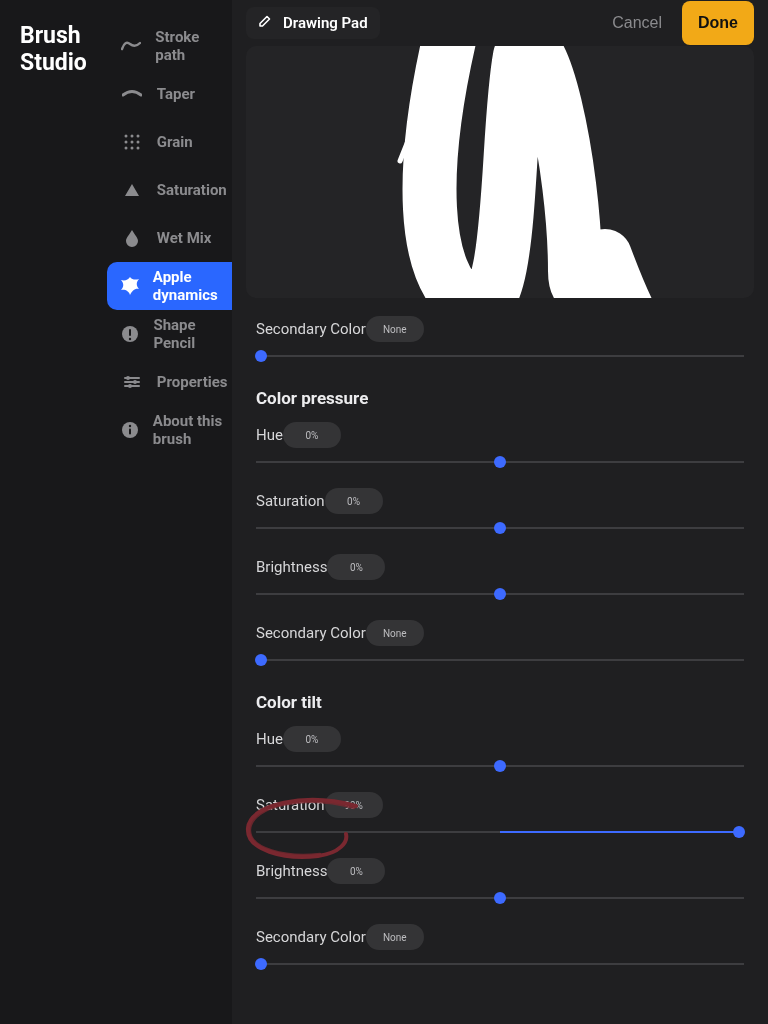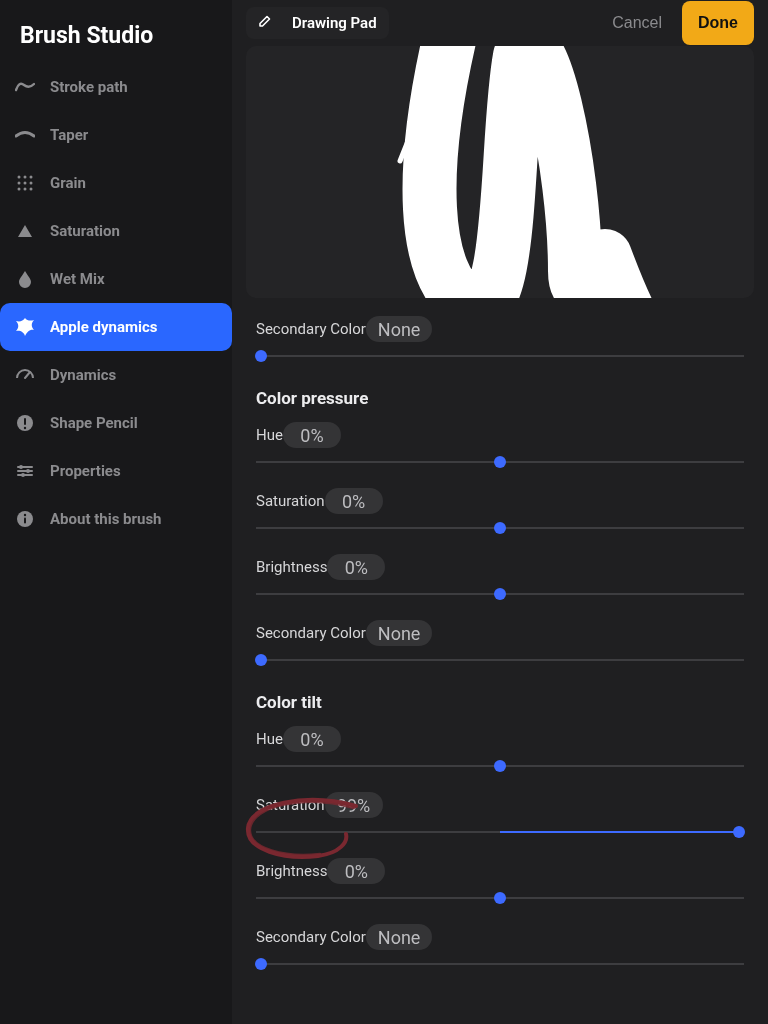--- a/index.html
+++ b/index.html
@@ -14,21 +14,21 @@
   .app {
     display: flex;
     width: 100%;
     height: 100%;
   }
   
   .sidebar {
     width: 232px;
     background: #18181a;
     display: flex;
-    flex-direction: column;
+    flex-direction: row;
     padding-top: 22px;
   }
   .sidebar-title {
     font-size: 23px;
     font-weight: 700;
     color: #fff;
     padding: 0 20px 14px 20px;
   }
   .sidebar-items {
     display: flex;
@@ -71,21 +71,21 @@
   .topbar {
     height: 46px;
     display: flex;
     align-items: center;
     padding: 0 14px;
     gap: 10px;
   }
   .drawing-pad {
     display: inline-flex;
     align-items: center;
-    gap: 20px;
+    gap: 11px;
     background: #242426;
     border-radius: 8px;
     height: 32px;
     padding: 0 12px;
     font-size: 15px;
     font-weight: 600;
     color: #fff;
   }
   .topbar-spacer { flex: 1; }
   .cancel-btn {
@@ -131,21 +131,21 @@
     display: flex;
     align-items: center;
   }
   .row-label {
     color: #d6d6d8;
     font-size: 15px;
   }
   .badge {
     background: #343436;
     color: #bdbdc0;
-    font-size: 18px;
+    font-size: 10px;
     border-radius: 14px;
     height: 26px;
     min-width: 58px;
     display: inline-flex;
     align-items: center;
     justify-content: center;
     padding: 0 12px;
   }
   .slider {
     position: relative;
@@ -258,29 +258,20 @@
 
       <div class="sidebar-item active">
         <span class="icon">
           <svg width="18" height="18" viewBox="0 0 18 18">
               <path d="M9 0 C11 3 15 3 18 2 C15 5 15 9 18 12 C14 11 11 14 9 18 C8 14 4 12 0 13 C3 10 3 6 0 3 C4 4 7 3 9 0 Z" fill="#ffffff"></path>
             </svg>
         </span>
         <span>Apple dynamics</span>
       </div>
 
-      <div class="sidebar-item">
-        <span class="icon">
-          <svg width="20" height="14" viewBox="0 0 20 14">
-              <path d="M2 10 A8 8 0 0 1 18 10" stroke="#8b8b8e" stroke-width="2" fill="none"></path>
-              <line x1="10" y1="10" x2="15" y2="4" stroke="#8b8b8e" stroke-width="2" stroke-linecap="round"></line>
-            </svg>
-        </span>
-        <span>Dynamics</span>
-      </div>
 
       <div class="sidebar-item">
         <span class="icon">
           <svg width="18" height="18" viewBox="0 0 18 18">
               <circle cx="9" cy="9" r="8" fill="#8b8b8e"></circle>
               <rect x="8" y="4" width="2" height="7" rx="1" fill="#18181a"></rect>
               <circle cx="9" cy="14" r="1.2" fill="#18181a"></circle>
             </svg>
         </span>
         <span>Shape Pencil</span>

